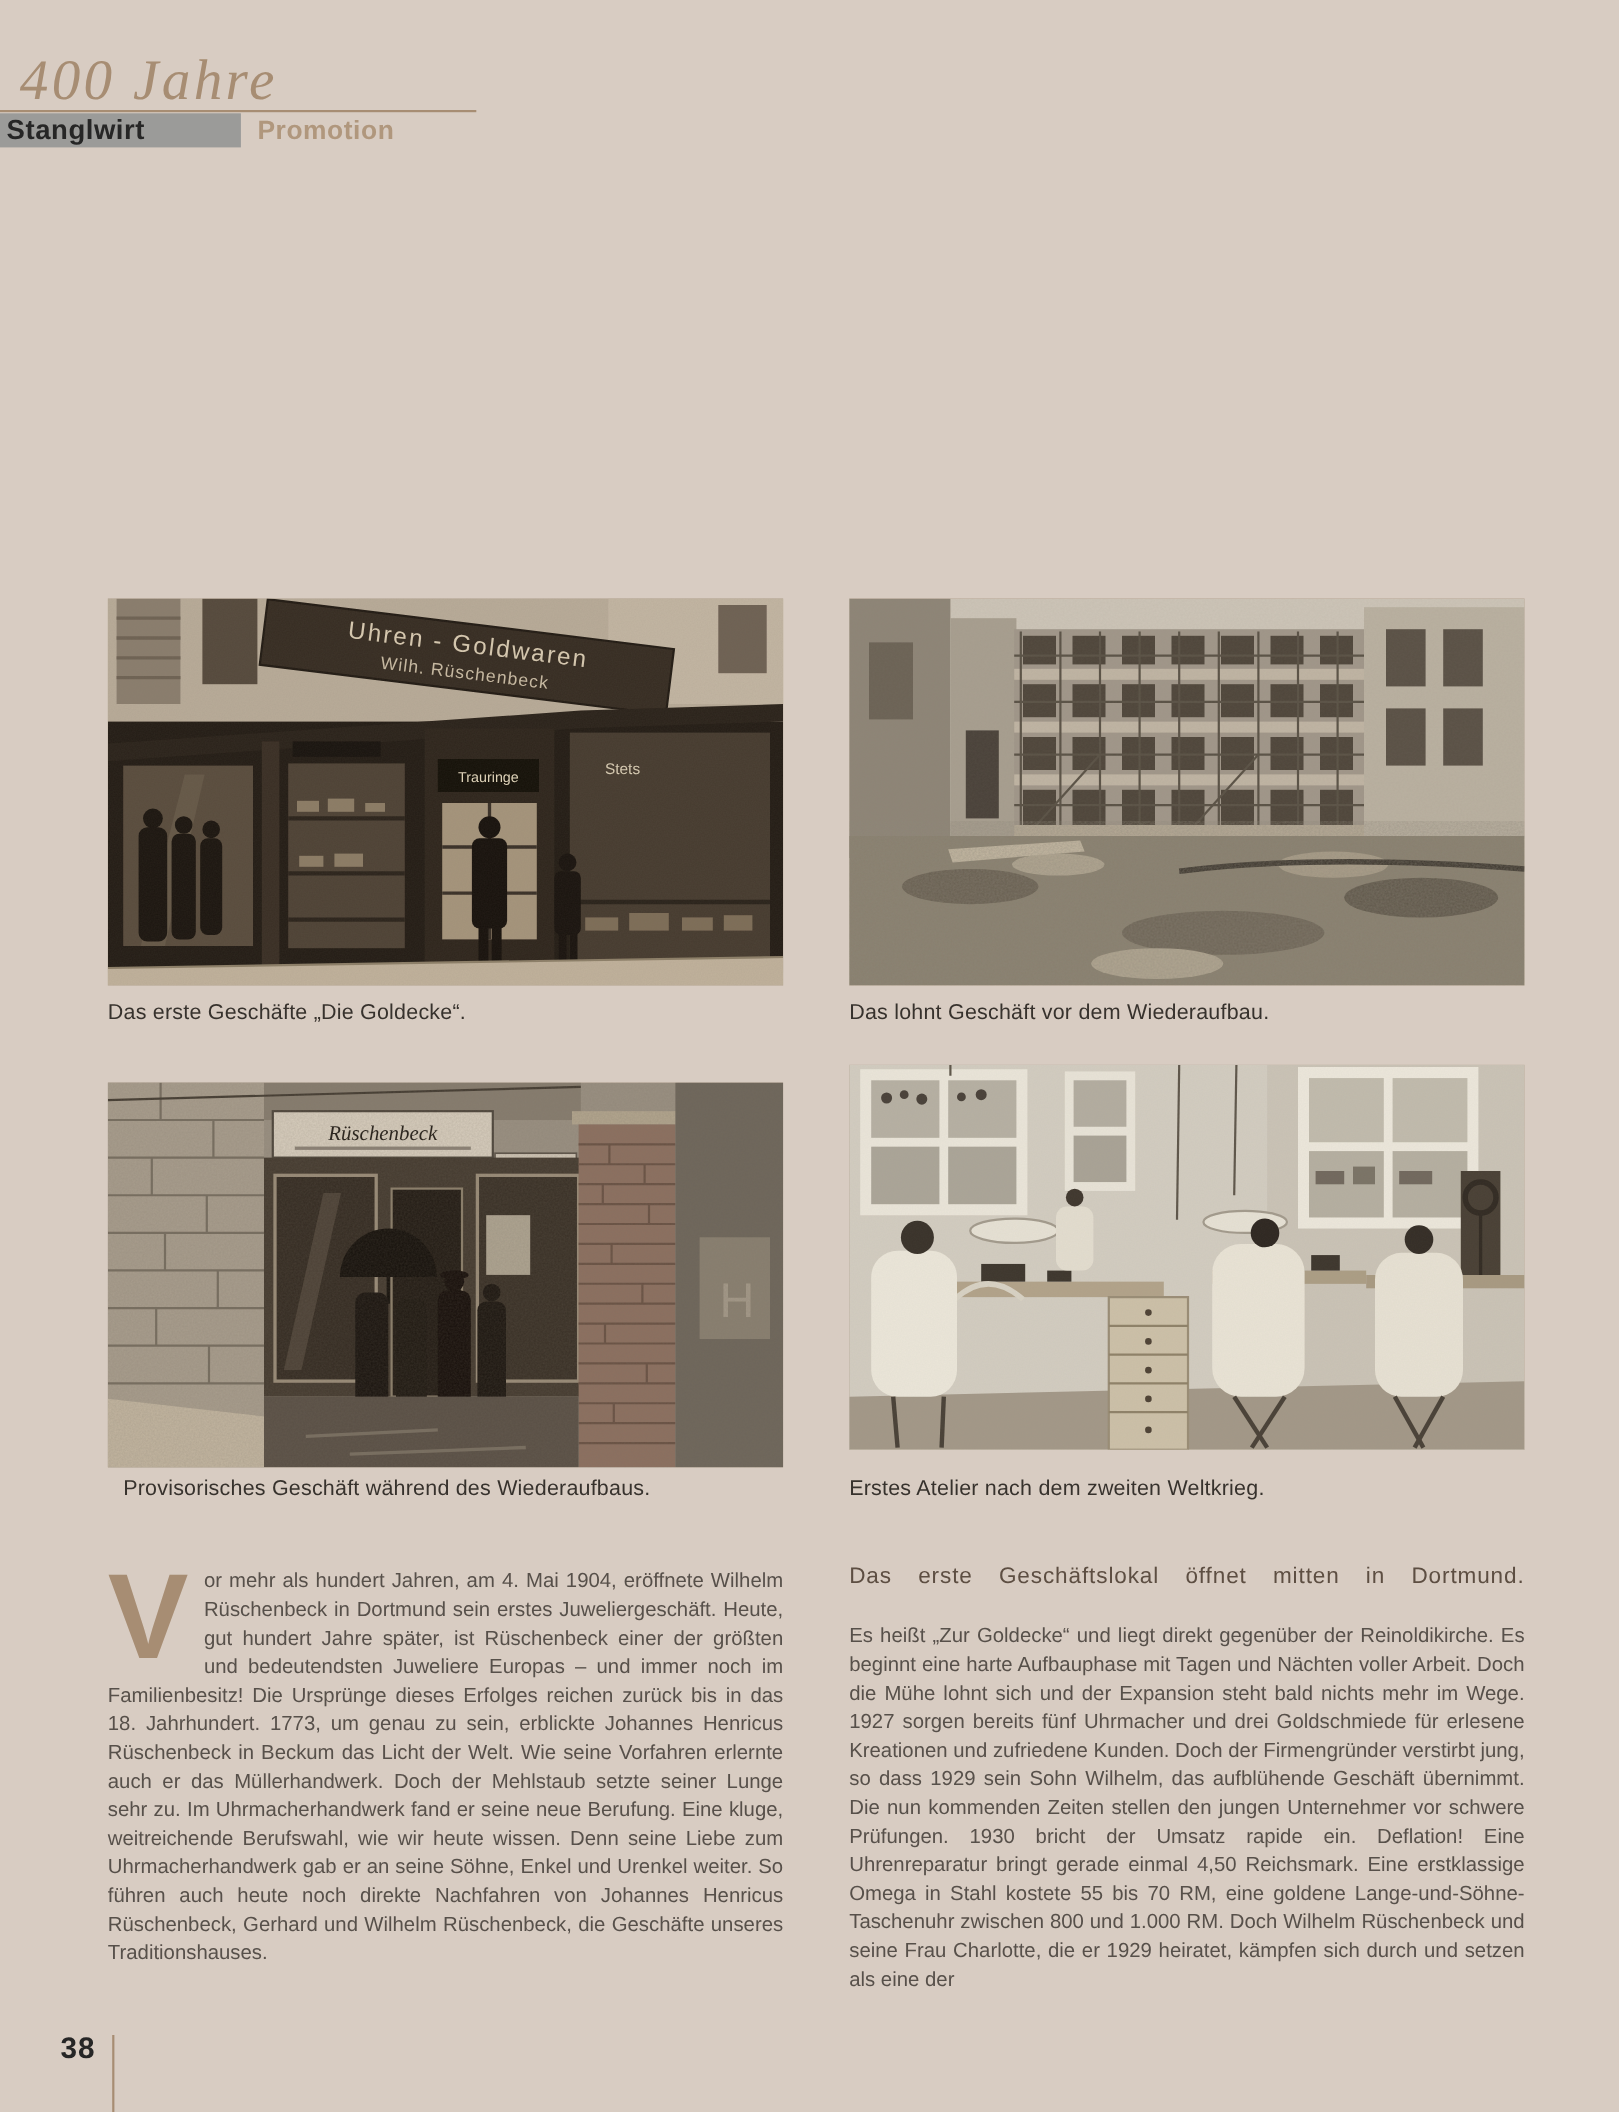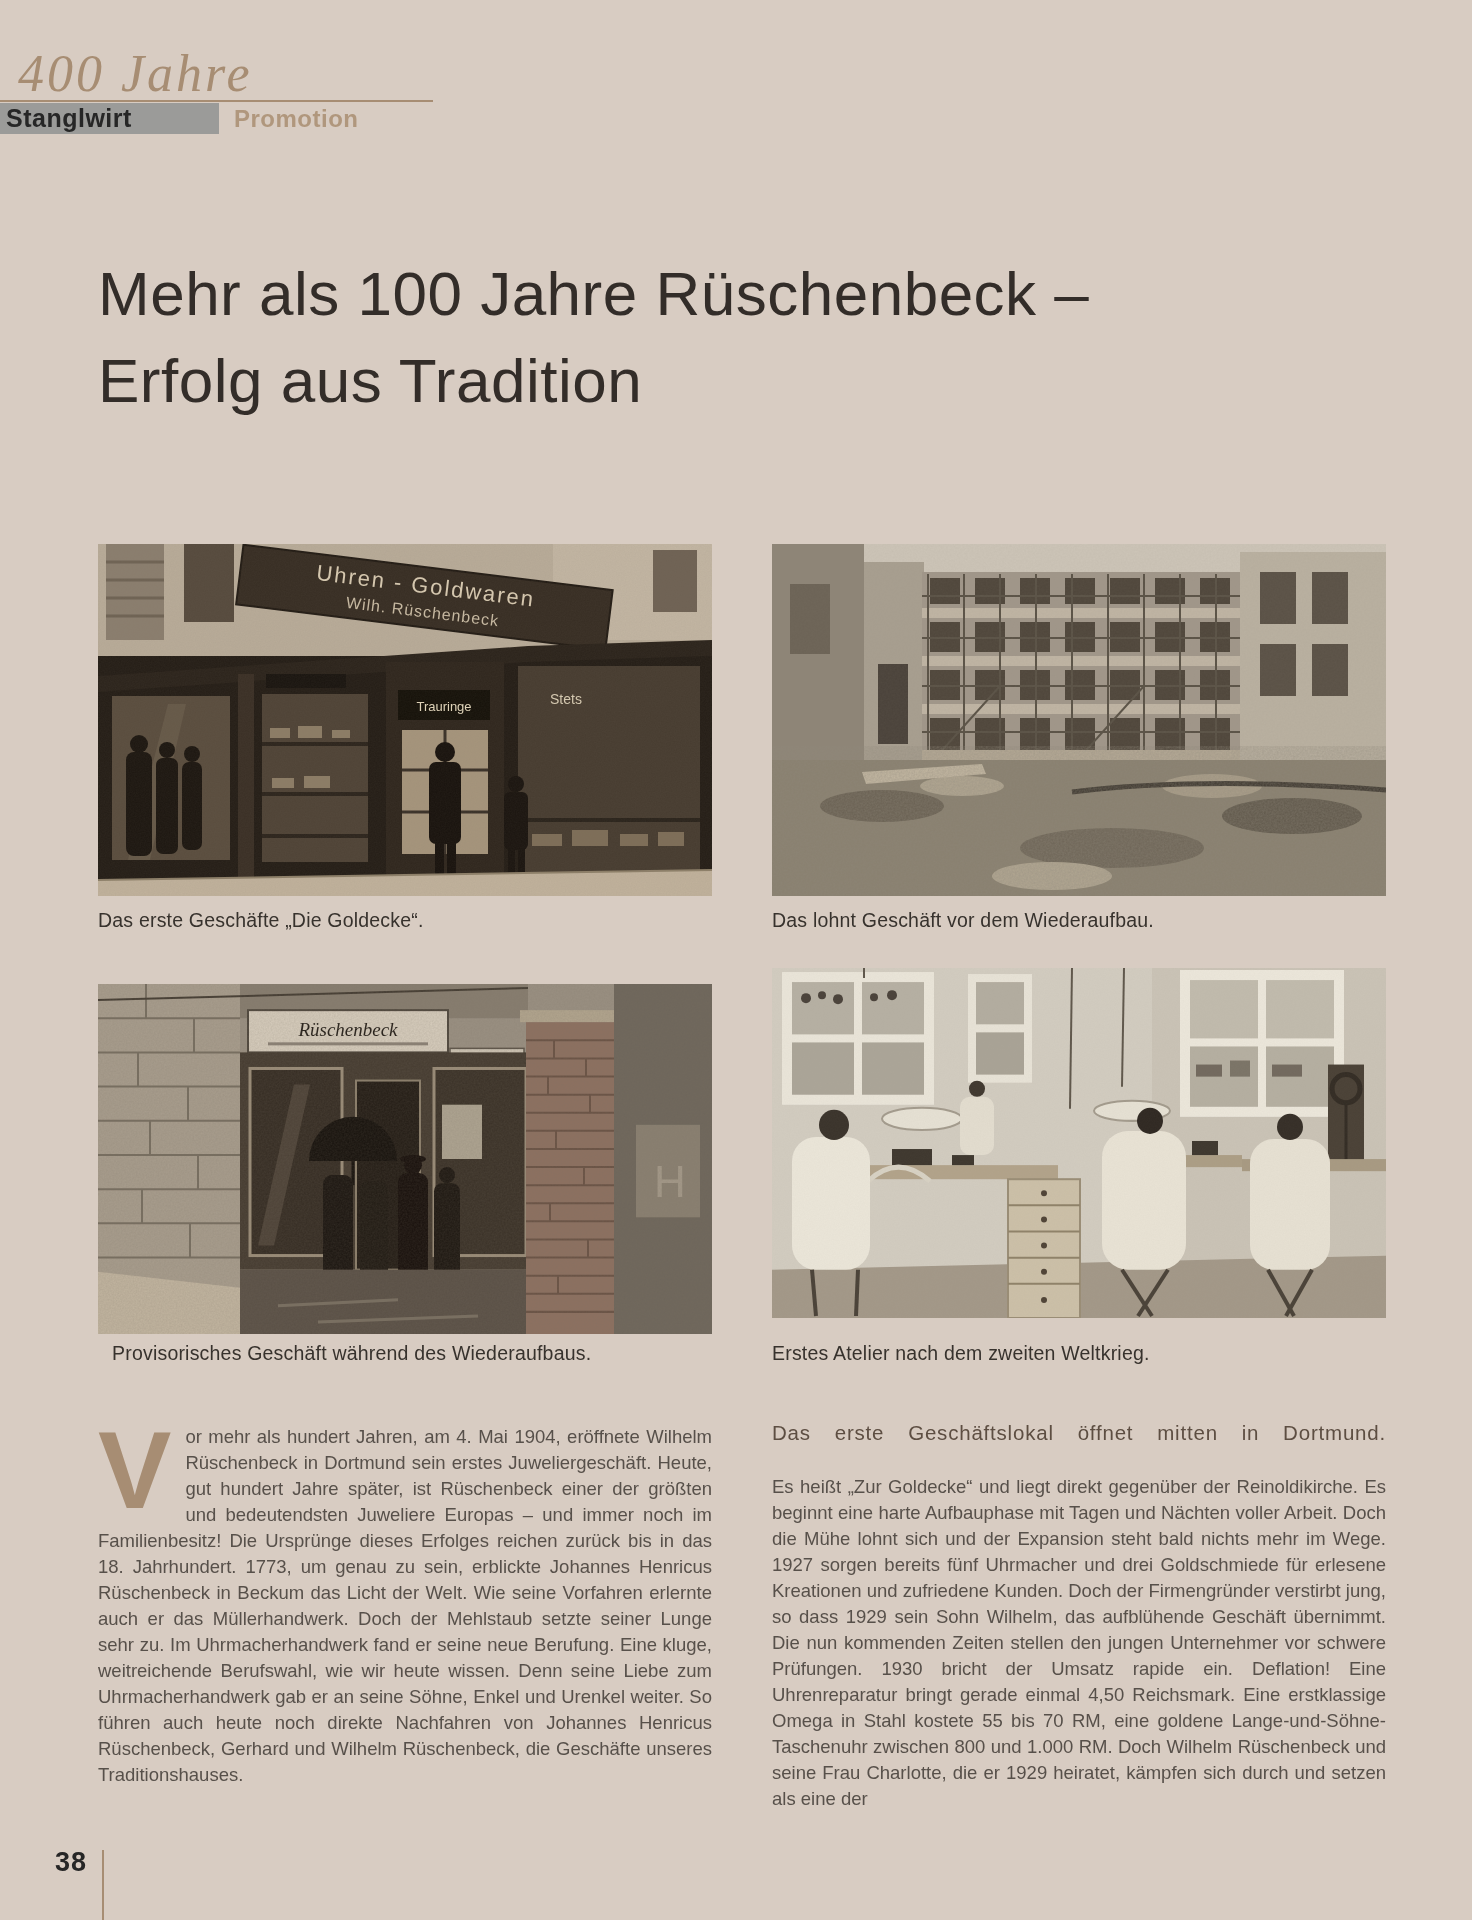--- a/index.html
+++ b/index.html
@@ -69,24 +69,20 @@
 
 <div class="page">
 
   <div class="logo-script">400 Jahre</div>
   <div class="logo-rule"></div>
   <div class="logo-box">
     <span class="t">Stanglwirt</span>
   </div>
   <div class="promotion">Promotion</div>
 
-  <div class="headline">
-    <div>Mehr als 100 Jahre Rüschenbeck –</div>
-    <div>Erfolg aus Tradition</div>
-  </div>
 
   <div class="photo" id="photo1">
     <svg viewBox="0 0 614 352" preserveAspectRatio="none">
       <defs>
         <filter id="g1">
             <feTurbulence type="fractalNoise" baseFrequency="0.8" numOctaves="2" stitchTiles="stitch"></feTurbulence>
         <feColorMatrix type="matrix" values="0 0 0 0 0.22 0 0 0 0 0.19 0 0 0 0 0.15 0.7 0 0 0 0"></feColorMatrix>
           </filter>
       </defs>
       <rect width="614" height="352" fill="#c7baa8"></rect>

